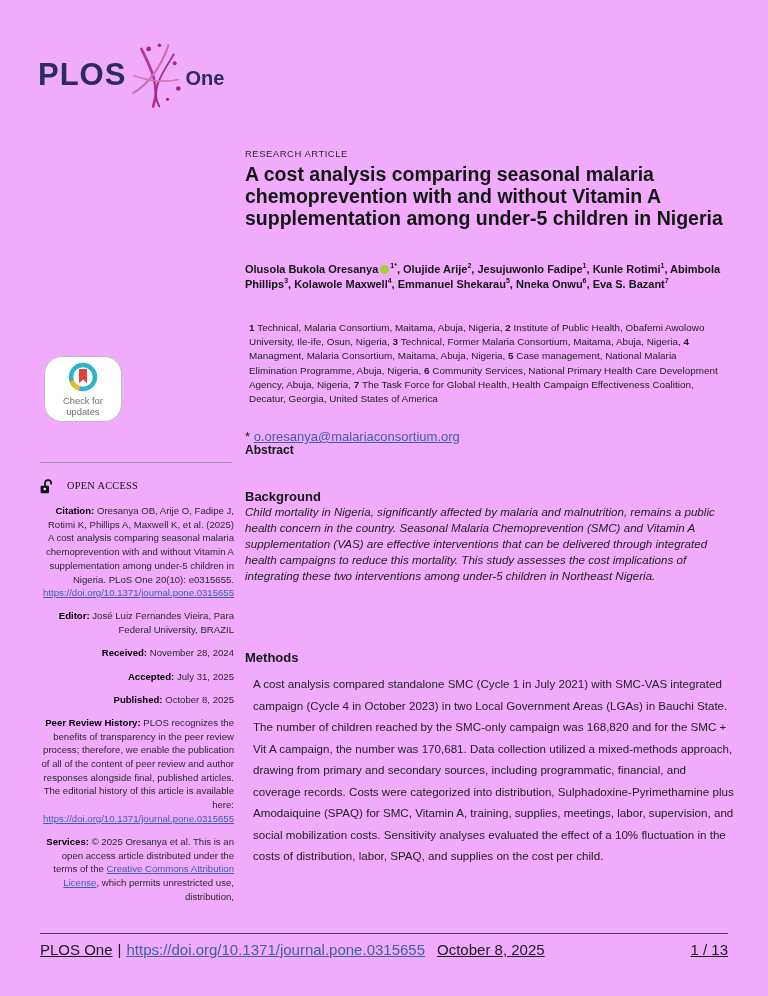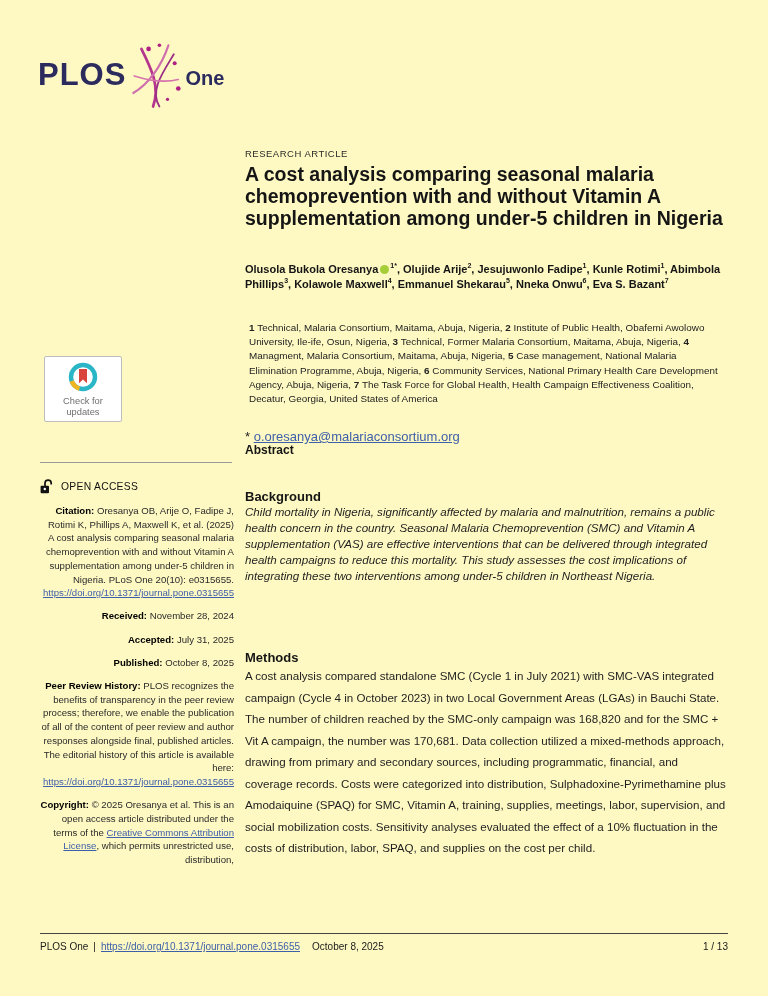--- a/index.html
+++ b/index.html
@@ -1,16 +1,16 @@
 <!DOCTYPE html>
 <html><head>
 <meta charset="utf-8">
 <style>
   html,body{margin:0;padding:0;background:#f0f0f0;}
-  #page{position:relative;width:768px;height:996px;background:#fef9c3;outline:1px solid #e2e2e2;
+  #page{position:relative;width:768px;height:996px;background:#f0abfc;outline:1px solid #e2e2e2;
         font-family:"Liberation Sans",sans-serif;color:#202020;margin:0 auto;overflow:hidden;}
 
   
   .logo{position:absolute;left:38px;top:38px;display:flex;align-items:center;height:74px;}
   .logo .plos{font-size:31px;font-weight:700;color:#2b2b5e;letter-spacing:1px;}
   .logo svg.flourish{margin-left:1px;margin-right:4px;}
   .logo .one{font-size:20px;font-weight:700;color:#2b2b5e;margin-top:6px;}
 
   
   .main{position:absolute;left:245px;top:148px;width:482px;}
@@ -18,44 +18,44 @@
   .title{position:absolute;top:15px;left:0;margin:0;font-size:19.5px;line-height:22px;font-weight:700;color:#151515;}
   .authors{position:absolute;top:114px;left:0;margin:0;font-size:11px;line-height:15.3px;font-weight:700;color:#151515;}
   .authors sup{font-size:64%;line-height:0;}
   .affils{position:absolute;top:173px;left:4px;margin:0;font-size:9.9px;line-height:14.2px;color:#222;}
   .affils b{font-weight:700;}
   .email{position:absolute;top:281px;left:0;margin:0;font-size:13px;color:#222;}
   .h2-abstract{position:absolute;top:295px;left:0;margin:0;font-size:12px;font-weight:700;color:#151515;}
   .h3-bg{position:absolute;top:341px;left:0;margin:0;font-size:13px;font-weight:700;color:#151515;}
   .p-bg{position:absolute;top:356px;left:0;margin:0;font-size:11.6px;line-height:16px;color:#1e1e1e;width:482px;font-style:italic;}
   .h3-methods{position:absolute;top:502px;left:0;margin:0;font-size:13px;font-weight:700;color:#151515;}
-  .p-methods{position:absolute;top:517px;left:0;margin:0;font-size:11.6px;line-height:21.5px;color:#1e1e1e;width:482px;}
+  .p-methods{position:absolute;top:517px;left:0;margin:8px;font-size:11.6px;line-height:21.5px;color:#1e1e1e;width:482px;}
 
   
   a.lnk{color:#3e5fa9;text-decoration:underline;cursor:pointer;}
 
   
   .orcid-dot{display:inline-block;width:9px;height:9px;border-radius:50%;background:#a6ce39;margin:0 1px 0 2px;vertical-align:-1px;}
 
   
-  .badge{position:absolute;left:44px;top:356px;width:76px;height:64px;border:1px solid #bdbdbd;border-radius:2px;
+  .badge{position:absolute;left:44px;top:356px;width:76px;height:64px;border:1px solid #bdbdbd;border-radius:18px;
          background:#fff;display:flex;flex-direction:column;align-items:center;justify-content:center;cursor:pointer;}
   .badge .cap{font-size:9.3px;line-height:10.5px;color:#6e6e6e;text-align:center;margin-top:3px;}
 
   
   .side-rule{position:absolute;left:40px;top:462px;width:192px;height:0;border-top:1px solid #9a9a9a;}
   .sidebar{position:absolute;left:40px;top:479px;width:194px;font-size:9.6px;line-height:13.7px;color:#2a2a2a;}
-  .oa-row{display:flex;align-items:center;gap:8px;font-size:10.3px;letter-spacing:.3px;color:#111;margin-bottom:10px;}
+  .oa-row{display:flex;gap:14px;font-size:10.3px;letter-spacing:.3px;color:#111;margin-bottom:10px;font-family:Liberation Serif, serif;}
   .side-block{margin-bottom:9.5px;text-align:right;}
   .side-block b{color:#000;}
 
   
   .footer-rule{position:absolute;left:40px;top:933px;width:688px;border-top:1px solid #444;}
   .footer{position:absolute;left:40px;top:941px;width:688px;display:flex;justify-content:space-between;
-          font-size:10px;color:#1a1a1a;}
+          font-size:15px;color:#1a1a1a;text-decoration:underline;}
   .footer .left{display:flex;gap:5px;align-items:baseline;}
   .footer .date{margin-left:7px;}
   sup{font-size:65%;line-height:0;}
 </style>
 </head>
 <body>
 
 <div id="page">
 
   <div class="logo">
@@ -90,25 +90,26 @@
   <div class="sidebar">
     <div class="oa-row">
       <svg width="13" height="15" viewBox="0 0 13 15">
         <path d="M5 7.2 V4.2 a3.1 3.1 0 0 1 6.2 0 V5.6" fill="none" stroke="#111" stroke-width="1.7"></path>
         <rect x="0.6" y="6.8" width="8.4" height="7.4" rx="0.9" fill="#111"></rect>
         <circle cx="4.8" cy="10" r="1.2" fill="#fff"></circle>
       </svg>
       <span>OPEN ACCESS</span>
     </div>
     <p class="side-block" style="margin:0 0 9.5px 0"><b>Citation: </b><span>Oresanya OB, Arije O, Fadipe J, Rotimi K, Phillips A, Maxwell K, et al. (2025) A cost analysis comparing seasonal malaria chemoprevention with and without Vitamin A supplementation among under-5 children in Nigeria. PLoS One 20(10): e0315655. </span><a href="#" class="lnk">https://doi.org/10.1371/journal.pone.0315655</a></p>
+    <p class="side-block" style="margin:0 0 9.5px 0"><b>Editor: </b><span>José Luiz Fernandes Vieira, Para Federal University, BRAZIL</span></p>
     <p class="side-block" style="margin:0 0 9.5px 0"><b>Received: </b><span>November 28, 2024</span></p>
     <p class="side-block" style="margin:0 0 9.5px 0"><b>Accepted: </b><span>July 31, 2025</span></p>
     <p class="side-block" style="margin:0 0 9.5px 0"><b>Published: </b><span>October 8, 2025</span></p>
     <p class="side-block" style="margin:0 0 9.5px 0"><b>Peer Review History: </b><span>PLOS recognizes the benefits of transparency in the peer review process; therefore, we enable the publication of all of the content of peer review and author responses alongside final, published articles. The editorial history of this article is available here: </span><a href="#" class="lnk">https://doi.org/10.1371/journal.pone.0315655</a></p>
-    <p class="side-block" style="margin:0"><b>Copyright: </b><span>© 2025 Oresanya et al. This is an open access article distributed under the terms of the </span><a href="#" class="lnk">Creative Commons Attribution License</a><span>, which permits unrestricted use, distribution,</span></p>
+    <p class="side-block" style="margin:0"><b>Services: </b><span>© 2025 Oresanya et al. This is an open access article distributed under the terms of the </span><a href="#" class="lnk">Creative Commons Attribution License</a><span>, which permits unrestricted use, distribution,</span></p>
   </div>
 
   <div class="main">
     <div class="kicker">RESEARCH ARTICLE</div>
     <h1 class="title">A cost analysis comparing seasonal malaria chemoprevention with and without Vitamin A supplementation among under-5 children in Nigeria</h1>
     <p class="authors"><span>Olusola Bukola Oresanya</span><span class="orcid-dot"></span><sup>1*</sup><span>, Olujide Arije</span><sup>2</sup><span>, Jesujuwonlo Fadipe</span><sup>1</sup><span>, Kunle Rotimi</span><sup>1</sup><span>, Abimbola Phillips</span><sup>3</sup><span>, Kolawole Maxwell</span><sup>4</sup><span>, Emmanuel Shekarau</span><sup>5</sup><span>, Nneka Onwu</span><sup>6</sup><span>, Eva S. Bazant</span><sup>7</sup></p>
     <p class="affils"><b>1 </b><span>Technical, Malaria Consortium, Maitama, Abuja, Nigeria, </span><b>2 </b><span>Institute of Public Health, Obafemi Awolowo University, Ile-ife, Osun, Nigeria, </span><b>3 </b><span>Technical, Former Malaria Consortium, Maitama, Abuja, Nigeria, </span><b>4 </b><span>Managment, Malaria Consortium, Maitama, Abuja, Nigeria, </span><b>5 </b><span>Case management, National Malaria Elimination Programme, Abuja, Nigeria, </span><b>6 </b><span>Community Services, National Primary Health Care Development Agency, Abuja, Nigeria, </span><b>7 </b><span>The Task Force for Global Health, Health Campaign Effectiveness Coalition, Decatur, Georgia, United States of America</span></p>
     <p class="email"><span>* </span><a href="#" class="lnk">o.oresanya@malariaconsortium.org</a></p>
     <h2 class="h2-abstract">Abstract</h2>
     <h3 class="h3-bg">Background</h3>

